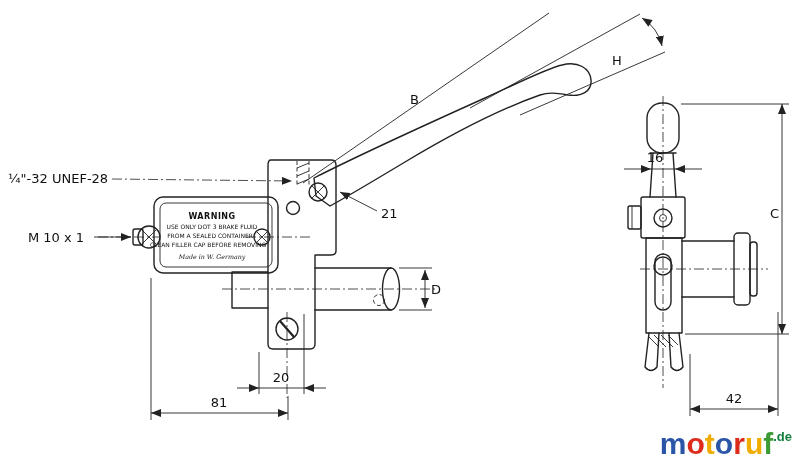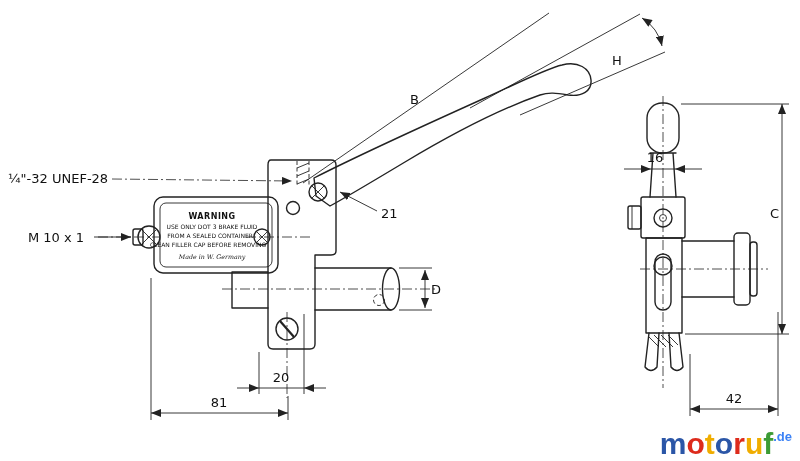--- a/index.html
+++ b/index.html
@@ -135,15 +135,15 @@
       <line class="thin" x1="782" y1="104" x2="782" y2="334" marker-start="url(#arrS)" marker-end="url(#arrE)"></line>
       <text x="770" y="218" class="dim">C</text>
 
       <path class="thin" d="M 690,354 L 690,416 M 778,312 L 778,416"></path>
       <line class="thin" x1="690" y1="409" x2="778" y2="409" marker-start="url(#arrS)" marker-end="url(#arrE)"></line>
       <text x="734" y="403" class="dim mid">42</text>
     </g>
   </svg>
 
   <div class="logo">
-    <span style="color: rgb(43, 86, 167);">m</span><span style="color: rgb(221, 43, 28);">o</span><span style="color: rgb(240, 173, 0);">t</span><span style="color: rgb(43, 86, 167);">o</span><span style="color: rgb(221, 43, 28);">r</span><span style="color: rgb(240, 173, 0);">u</span><span style="color: rgb(60, 155, 53);">f</span><span class="suffix" style="color: #3b82f6;">.de</span>
+    <span style="color: rgb(43, 86, 167);">m</span><span style="color: rgb(221, 43, 28);">o</span><span style="color: rgb(240, 173, 0);">t</span><span style="color: rgb(43, 86, 167);">o</span><span style="color: rgb(221, 43, 28);">r</span><span style="color: rgb(240, 173, 0);">u</span><span style="color: rgb(60, 155, 53);">f</span><span class="suffix" style="color: #15803d;">.de</span>
   </div>
 </div>
 
 </body></html>

